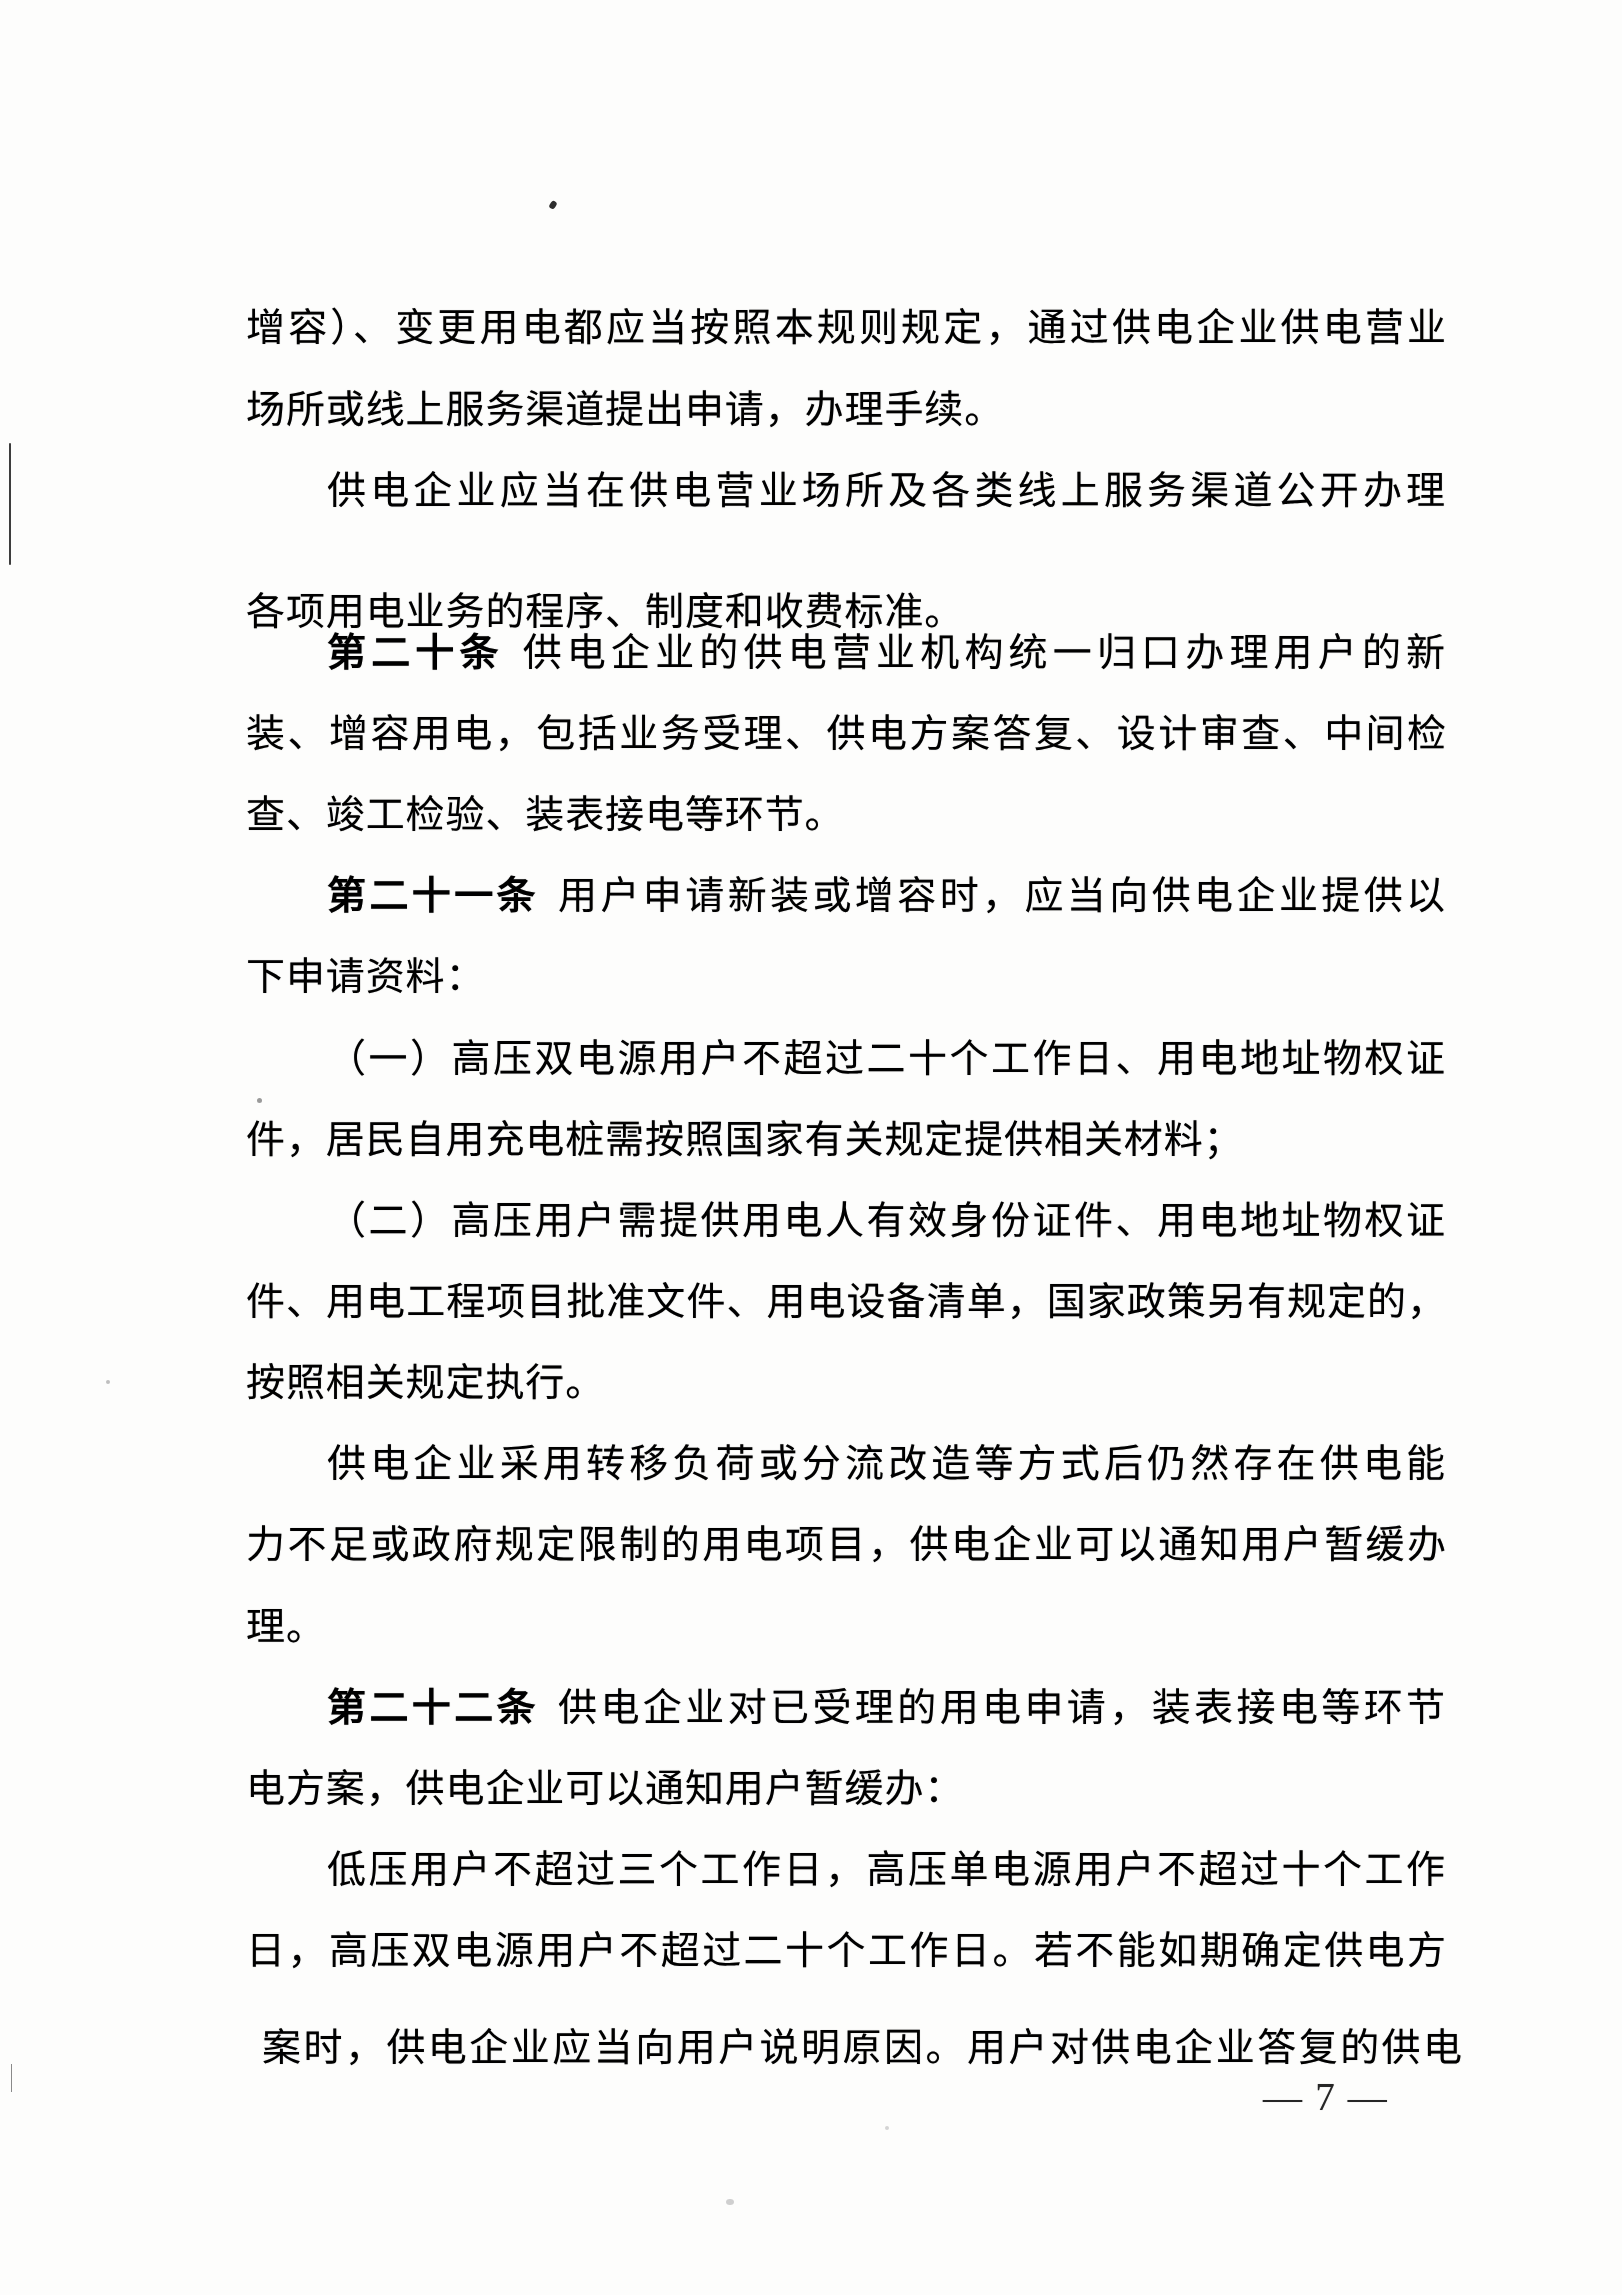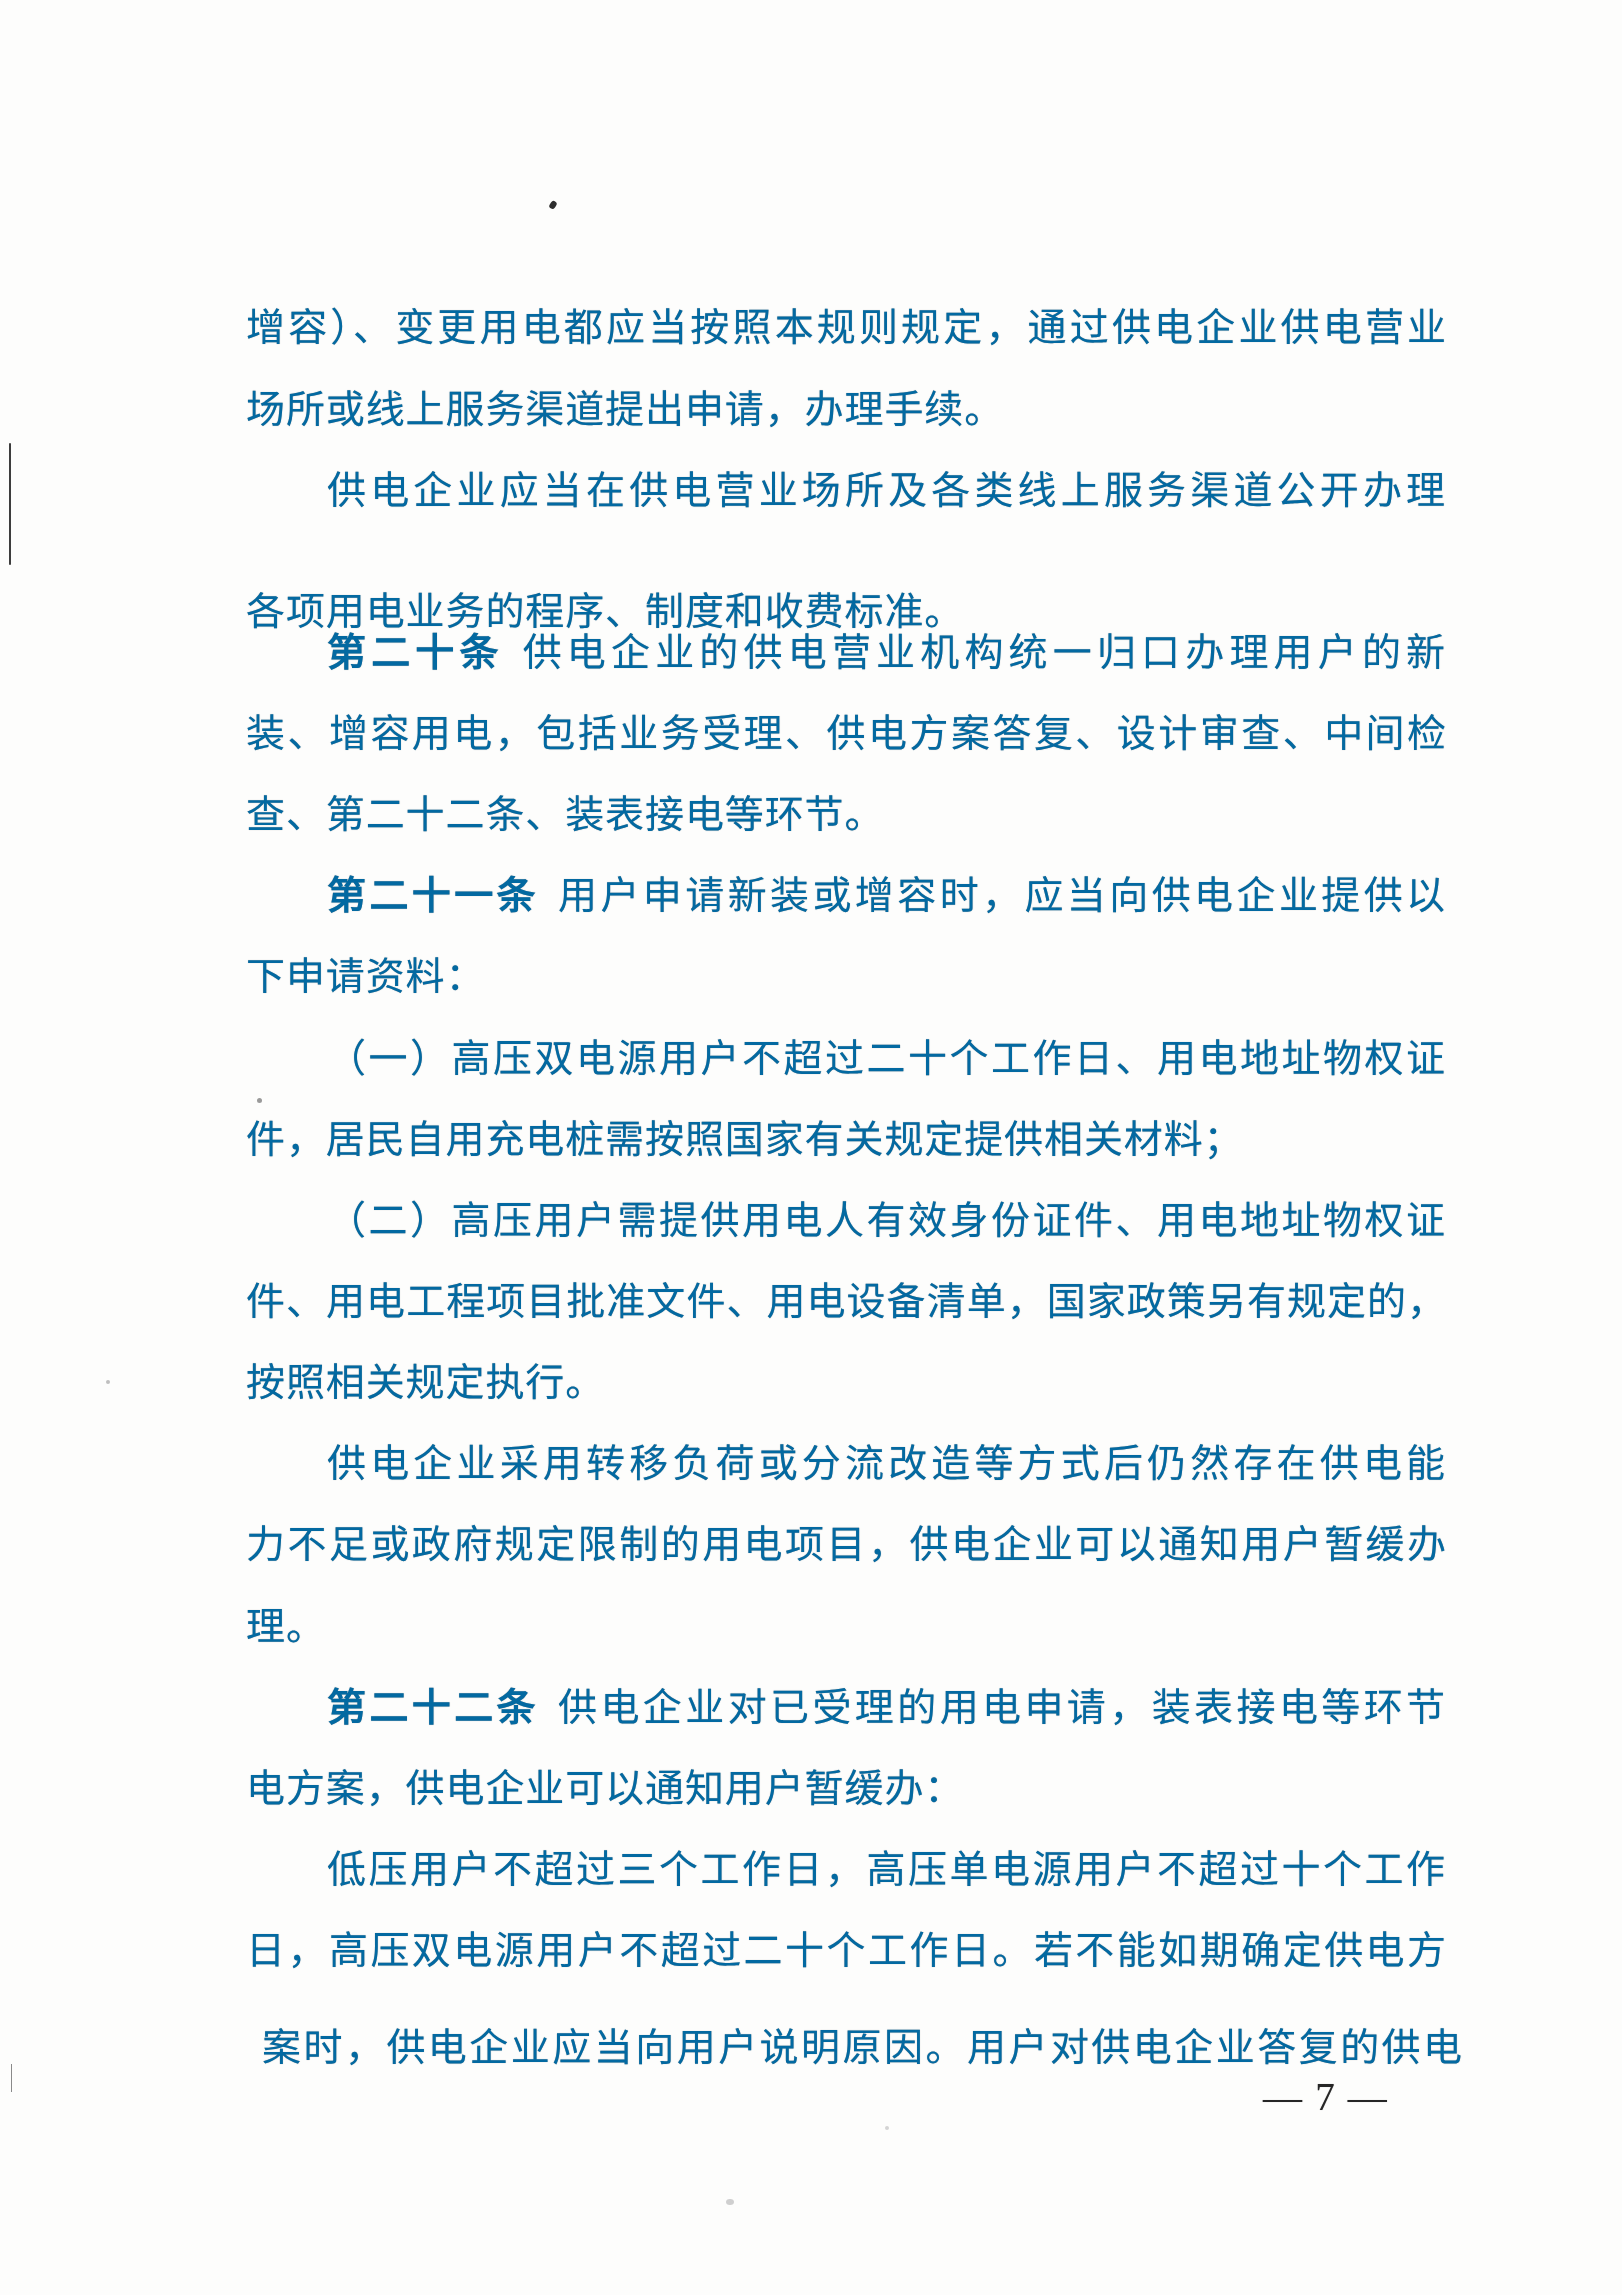--- a/index.html
+++ b/index.html
@@ -14,21 +14,21 @@
     background: #fdfdfc;
     overflow: hidden;
     font-family: "Liberation Serif", "DejaVu Serif", serif;
   }
   
   .line {
     position: absolute;
     height: 49px;
     font-size: 39px;
     line-height: 45px;
-    color: #0369a1;
+    color: #000000;
     white-space: nowrap;
     letter-spacing: 0.9px;
     text-shadow: 0 0 0.9px rgba(40,40,40,0.45);
     font-family: "Liberation Serif", "DejaVu Serif", serif;
   }
   .line.justify {
     white-space: normal;
     text-align: justify;
     text-align-last: justify;
   }
@@ -71,21 +71,21 @@
   <div class="artifact speck-d"></div>
   <div class="artifact speck-e"></div>
 
   <div id="text-layer">
       <div class="line justify" style="top: 305px; left: 246px; width: 1201px;"><span>增容）、变更用电都应当按照本规则规定，通过供电企业供电营业</span></div>
       <div class="line" style="top: 387px; left: 246px; width: 1201px;"><span>场所或线上服务渠道提出申请，办理手续。</span></div>
       <div class="line justify" style="top: 468px; left: 327px; width: 1119px;"><span>供电企业应当在供电营业场所及各类线上服务渠道公开办理</span></div>
       <div class="line" style="top: 549px; left: 246px; width: 1201px; margin-top: 40px;"><span>各项用电业务的程序、制度和收费标准。</span></div>
       <div class="line justify" style="top: 630px; left: 327px; width: 1119px;"><span class="art-no">第二十条</span><span>供电企业的供电营业机构统一归口办理用户的新</span></div>
       <div class="line justify" style="top: 711px; left: 246px; width: 1201px;"><span>装、增容用电，包括业务受理、供电方案答复、设计审查、中间检</span></div>
-      <div class="line" style="top: 792px; left: 246px; width: 1201px;"><span>查、第二十二条、装表接电等环节。</span></div>
+      <div class="line" style="top: 792px; left: 246px; width: 1201px;"><span>查、竣工检验、装表接电等环节。</span></div>
       <div class="line justify" style="top: 873px; left: 327px; width: 1119px;"><span class="art-no">第二十一条</span><span>用户申请新装或增容时，应当向供电企业提供以</span></div>
       <div class="line" style="top: 954px; left: 246px; width: 1201px;"><span>下申请资料：</span></div>
       <div class="line justify" style="top: 1036px; left: 327px; width: 1119px;"><span>（一）高压双电源用户不超过二十个工作日、用电地址物权证</span></div>
       <div class="line" style="top: 1117px; left: 246px; width: 1201px;"><span>件，居民自用充电桩需按照国家有关规定提供相关材料；</span></div>
       <div class="line justify" style="top: 1198px; left: 327px; width: 1119px;"><span>（二）高压用户需提供用电人有效身份证件、用电地址物权证</span></div>
       <div class="line justify" style="top: 1279px; left: 246px; width: 1201px;"><span>件、用电工程项目批准文件、用电设备清单，国家政策另有规定的，</span></div>
       <div class="line" style="top: 1360px; left: 246px; width: 1201px;"><span>按照相关规定执行。</span></div>
       <div class="line justify" style="top: 1441px; left: 327px; width: 1119px;"><span>供电企业采用转移负荷或分流改造等方式后仍然存在供电能</span></div>
       <div class="line justify" style="top: 1522px; left: 246px; width: 1201px;"><span>力不足或政府规定限制的用电项目，供电企业可以通知用户暂缓办</span></div>
       <div class="line" style="top: 1604px; left: 246px; width: 1201px;"><span>理。</span></div>

